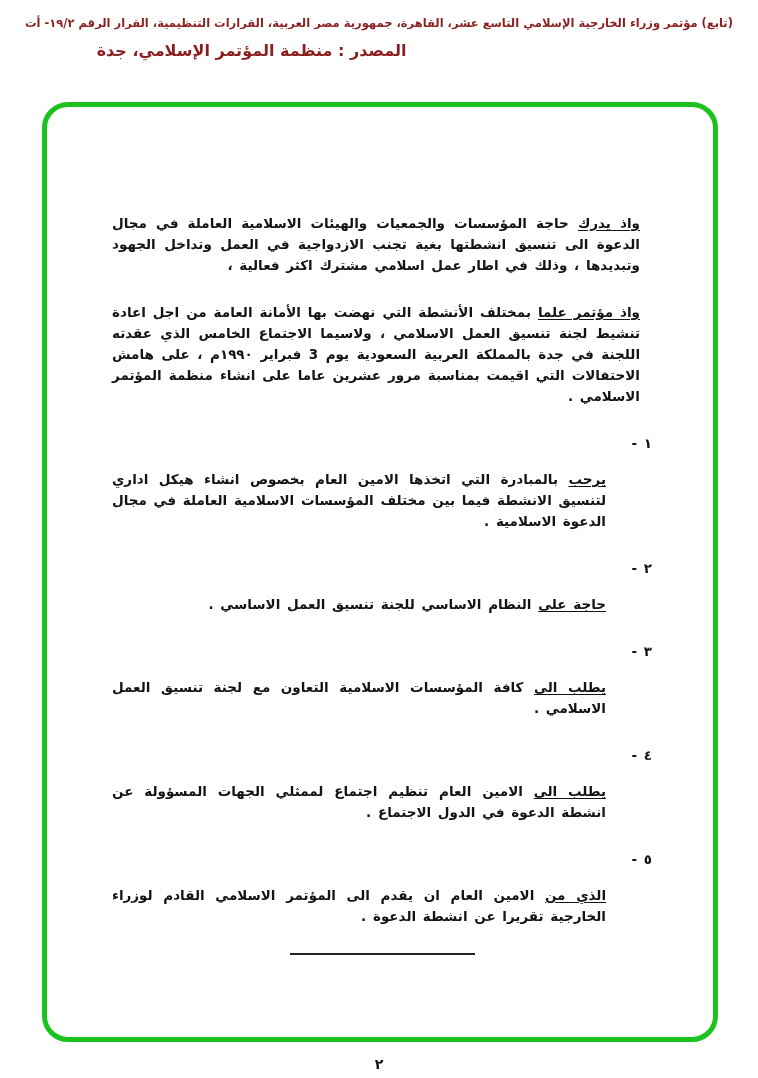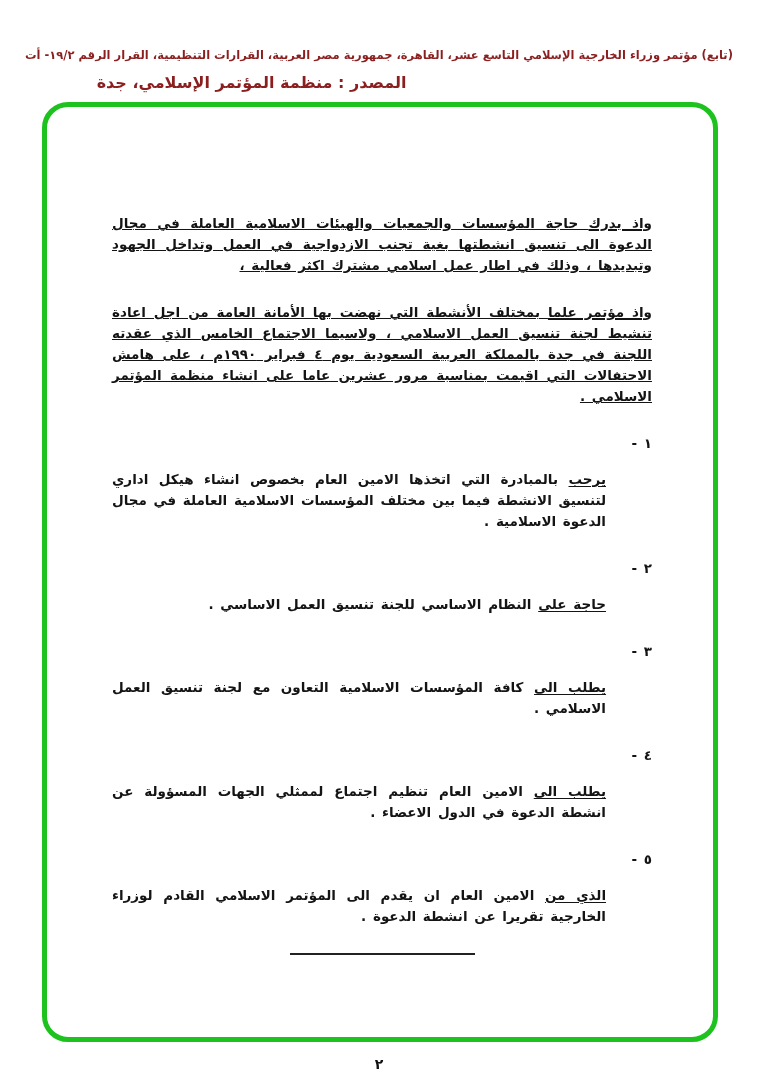--- a/index.html
+++ b/index.html
@@ -9,21 +9,21 @@
   }
   html,body{margin:0;padding:0;}
   body{
     width:758px;height:1078px;
     background:#ffffff;
     font-family:"DejaVu Sans", sans-serif;
     position:relative;
     overflow:hidden;
   }
   .header{
-    position:absolute;top:48px;left:0;right:0;
+    position:absolute;top:16px;left:0;right:0;
     direction:rtl;text-align:center;
     color:var(--header-text);
   }
   .header-line1{font-size:11.5px;font-weight:700;letter-spacing:0;}
   .header-line2{font-size:16px;font-weight:700;margin-top:11px;margin-right:255px;}
   .frame{
     position:absolute;left:42px;top:102px;
     width:666px;height:930px;
     border:5px solid var(--frame-border);
     border-radius:26px;
@@ -32,21 +32,21 @@
   .content{
     position:absolute;top:213px;left:112px;width:540px;
     direction:rtl;
     color:var(--body-text);
     font-weight:700;
     font-size:13.5px;
     line-height:21px;
     word-spacing:2px;
     text-align:justify;
   }
-  .para{margin:0 0 26px 0;text-align:justify;text-decoration:underline;}
+  .para{margin:0 12px 26px 0;text-align:justify;}
   .lead{text-decoration:underline;text-underline-offset:2px;}
   .item{display:flex;margin:0 0 26px 0;}
   .item-marker{flex:none;width:46px;white-space:nowrap;}
   .item-text{flex:1;text-align:justify;margin-top:36px;}
   .end-rule{
     width:185px;border:none;border-top:2px solid #222;
     margin:8px auto 0 auto;height:0;
   }
   .page-number{
     position:absolute;bottom:6px;left:0;right:0;
@@ -60,41 +60,41 @@
   <div class="header-line1">(تابع) مؤتمر وزراء الخارجية الإسلامي التاسع عشر، القاهرة، جمهورية مصر العربية، القرارات التنظيمية، القرار الرقم ١٩/٢- أت</div>
   <div class="header-line2">المصدر : منظمة المؤتمر الإسلامي، جدة</div>
 </div>
 
 <div class="frame"></div>
 
 <div class="content">
 
   <p class="para"><span class="lead">واذ يدرك</span><span> حاجة المؤسسات والجمعيات والهيئات الاسلامية العاملة في مجال الدعوة الى تنسيق انشطتها بغية تجنب الازدواجية في العمل وتداخل الجهود وتبديدها ، وذلك في اطار عمل اسلامي مشترك اكثر فعالية ،</span></p>
 
-  <p class="para"><span class="lead">واذ مؤتمر علما</span><span> بمختلف الأنشطة التي نهضت بها الأمانة العامة من اجل اعادة تنشيط لجنة تنسيق العمل الاسلامي ، ولاسيما الاجتماع الخامس الذي عقدته اللجنة في جدة بالمملكة العربية السعودية يوم ٤ فبراير ١٩٩٠م ، على هامش الاحتفالات التي اقيمت بمناسبة مرور عشرين عاما على انشاء منظمة المؤتمر الاسلامي .</span></p>
+  <p class="para"><span class="lead">واذ مؤتمر علما</span><span> بمختلف الأنشطة التي نهضت بها الأمانة العامة من اجل اعادة تنشيط لجنة تنسيق العمل الاسلامي ، ولاسيما الاجتماع الخامس الذي عقدته اللجنة في جدة بالمملكة العربية السعودية يوم 3 فبراير ١٩٩٠م ، على هامش الاحتفالات التي اقيمت بمناسبة مرور عشرين عاما على انشاء منظمة المؤتمر الاسلامي .</span></p>
 
 
   <div class="item">
     <span class="item-marker">١ -</span>
     <span class="item-text"><span class="lead">يرحب</span><span> بالمبادرة التي اتخذها الامين العام بخصوص انشاء هيكل اداري لتنسيق الانشطة فيما بين مختلف المؤسسات الاسلامية العاملة في مجال الدعوة الاسلامية .</span></span>
   </div>
 
   <div class="item">
     <span class="item-marker">٢ -</span>
     <span class="item-text"><span class="lead">حاجة على</span><span> النظام الاساسي للجنة تنسيق العمل الاساسي .</span></span>
   </div>
 
   <div class="item">
     <span class="item-marker">٣ -</span>
     <span class="item-text"><span class="lead">يطلب الى</span><span> كافة المؤسسات الاسلامية التعاون مع لجنة تنسيق العمل الاسلامي .</span></span>
   </div>
 
   <div class="item">
     <span class="item-marker">٤ -</span>
-    <span class="item-text"><span class="lead">يطلب الى</span><span> الامين العام تنظيم اجتماع لممثلي الجهات المسؤولة عن انشطة الدعوة في الدول الاعضاء .</span></span>
+    <span class="item-text"><span class="lead">يطلب الى</span><span> الامين العام تنظيم اجتماع لممثلي الجهات المسؤولة عن انشطة الدعوة في الدول الاجتماع .</span></span>
   </div>
 
   <div class="item">
     <span class="item-marker">٥ -</span>
     <span class="item-text"><span class="lead">الذي من</span><span> الامين العام ان يقدم الى المؤتمر الاسلامي القادم لوزراء الخارجية تقريرا عن انشطة الدعوة .</span></span>
   </div>
 
   <hr class="end-rule">
 
 </div>

